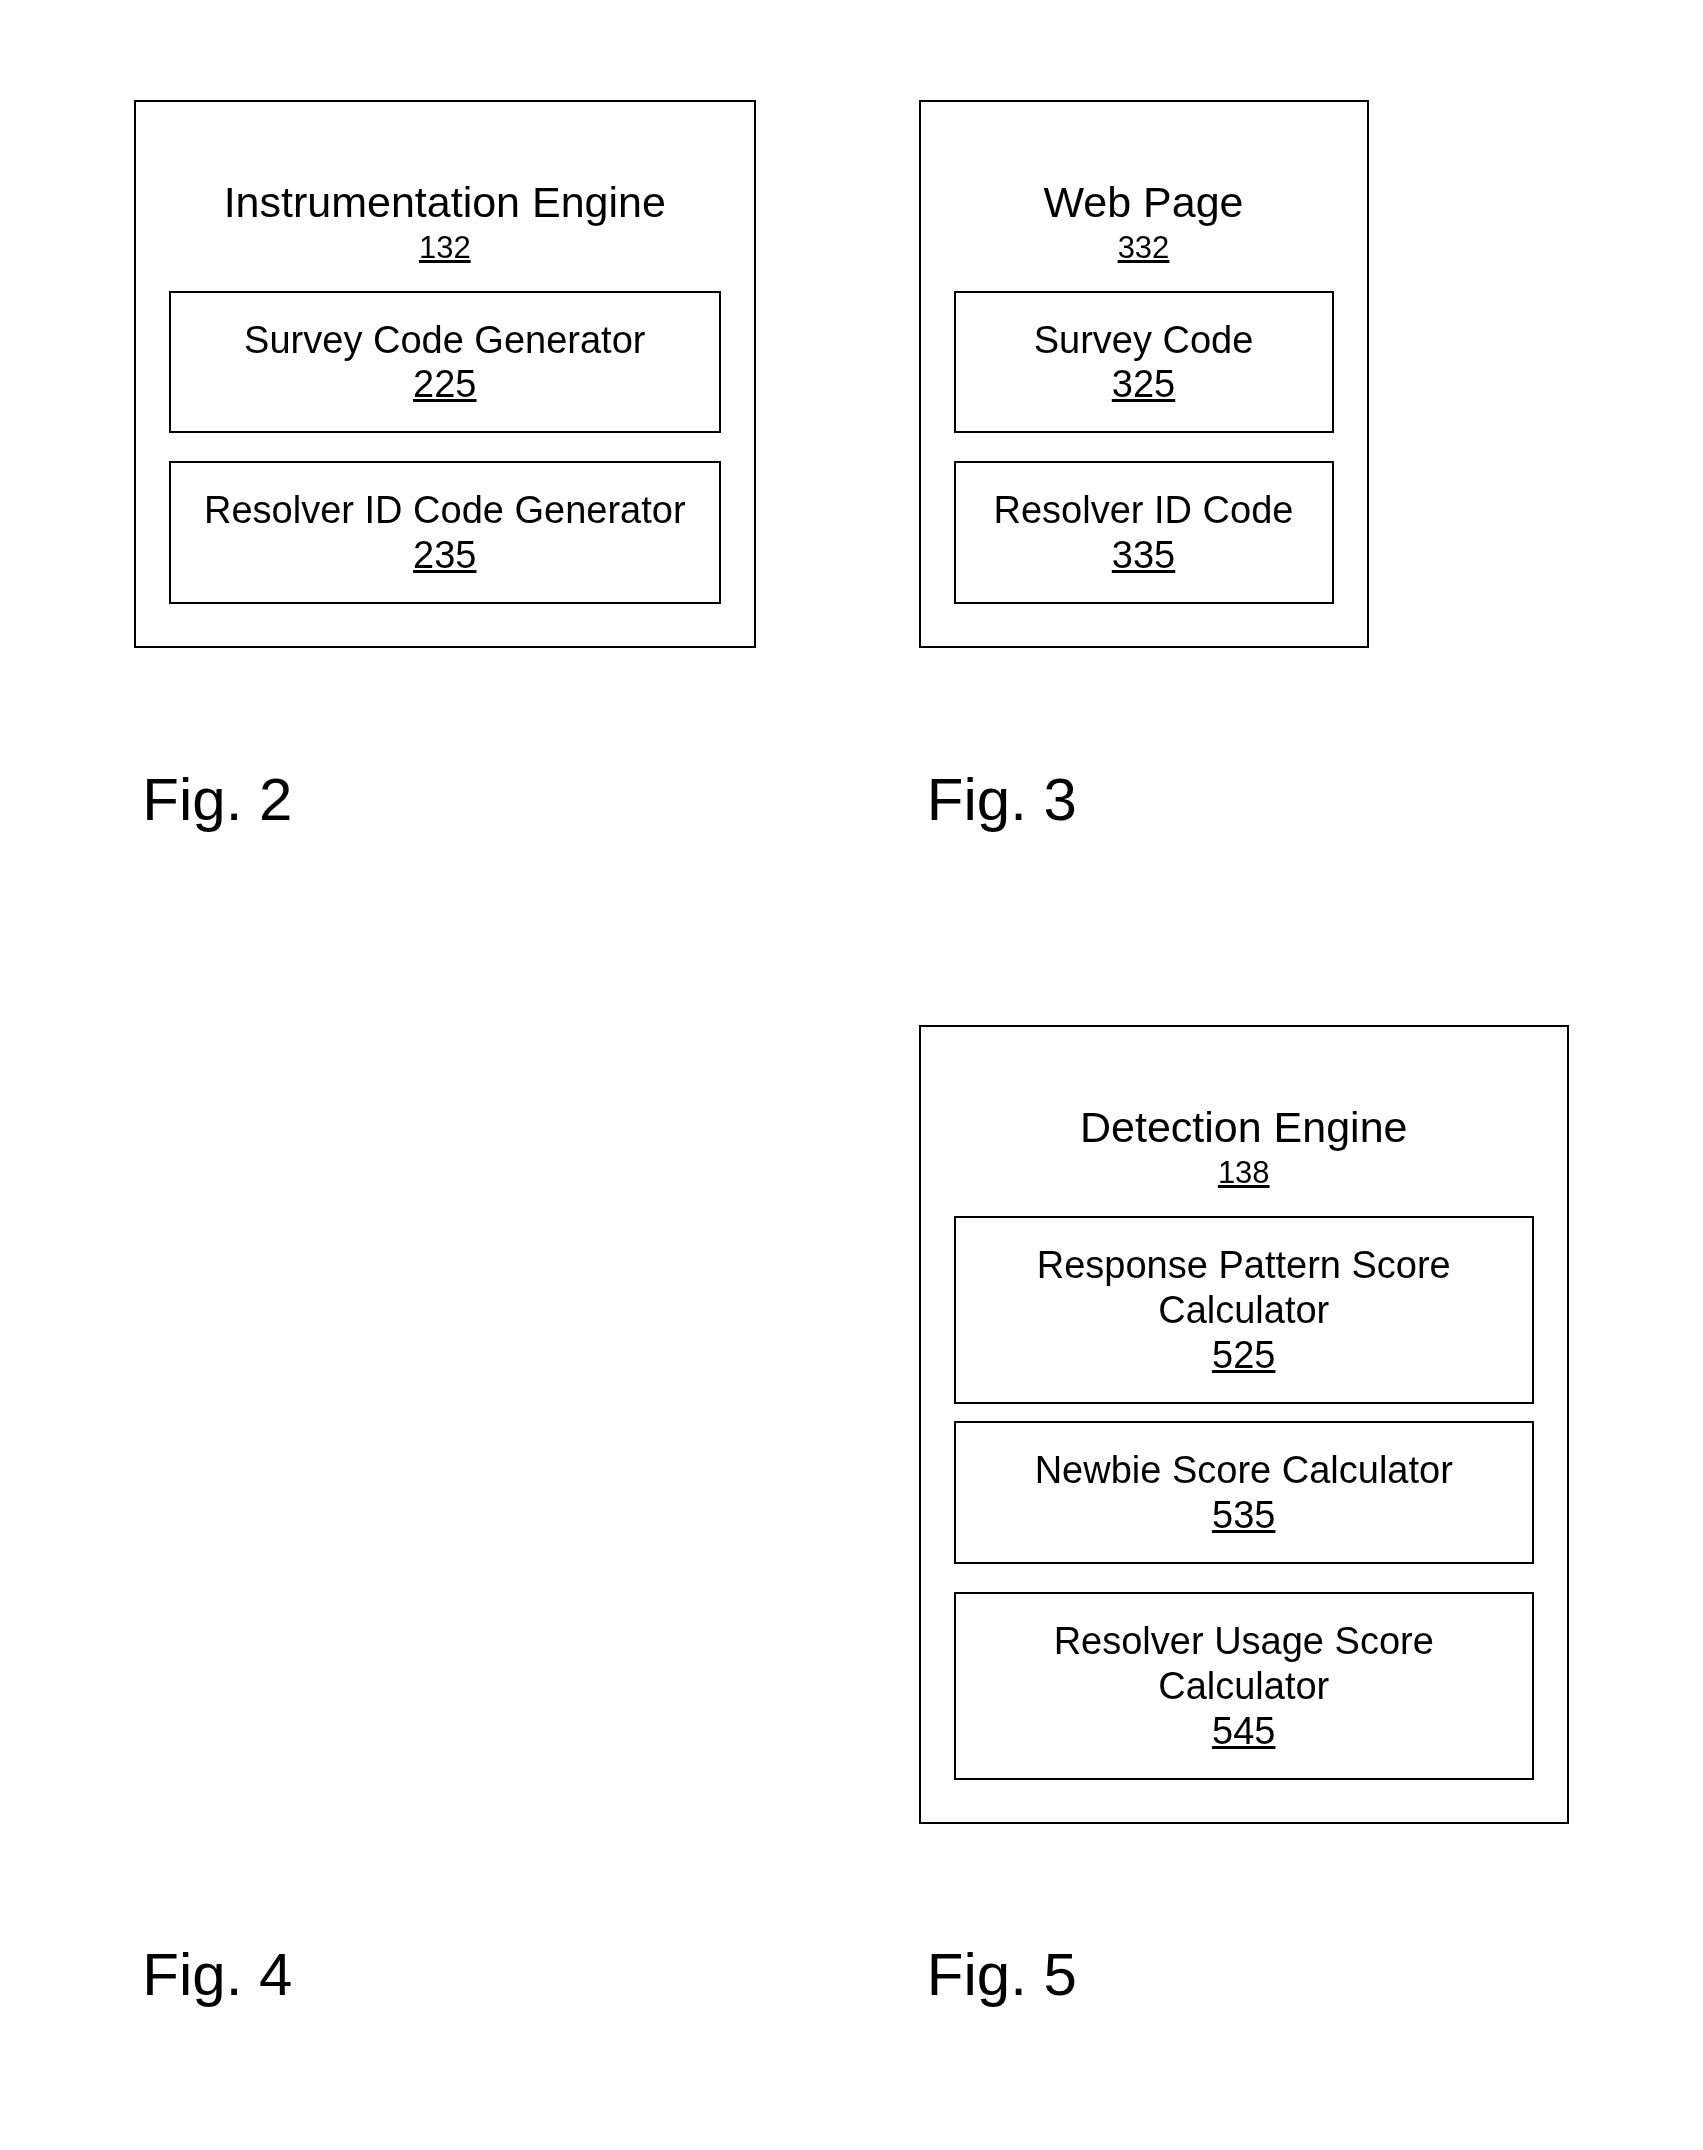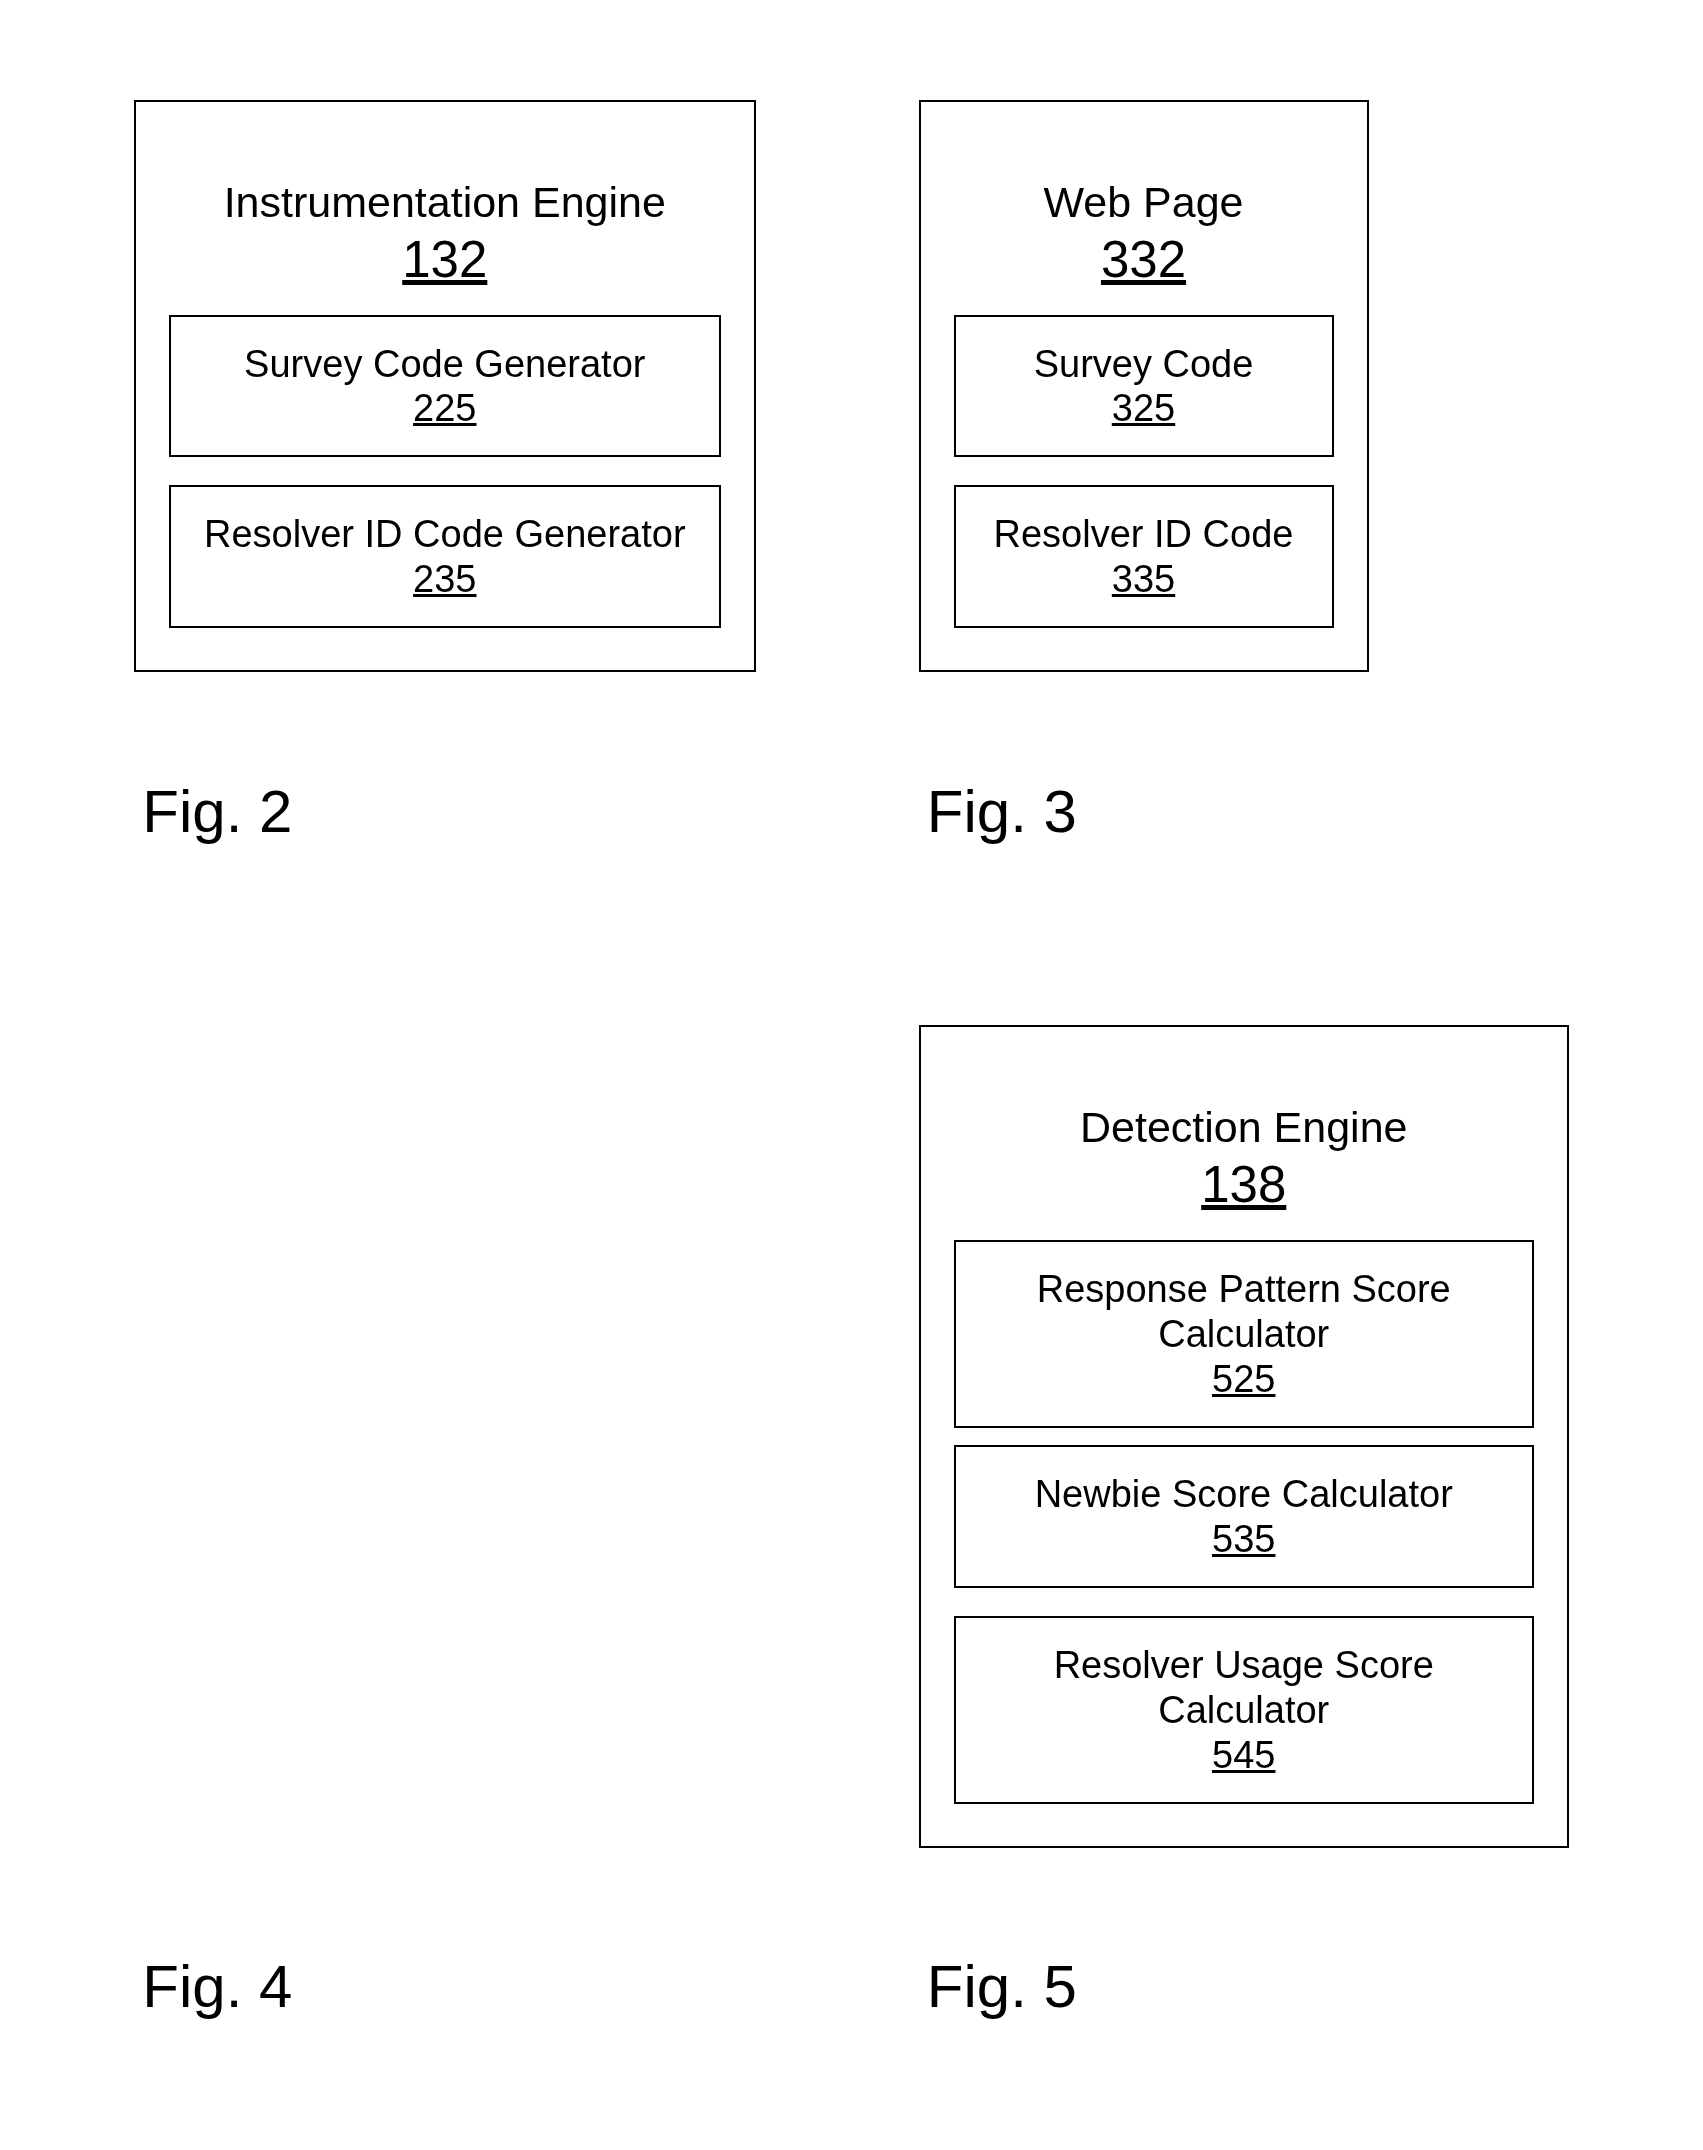--- a/index.html
+++ b/index.html
@@ -38,21 +38,21 @@
       min-width: 450px;
     }
     .outer-title {
       font-size: 43px;
       text-align: center;
       margin-bottom: 25px;
       line-height: 1.2;
       margin-top: 42px;
     }
     .outer-title-num {
-      font-size: 51px;
+      font-size: 31px;
       text-decoration: underline;
       display: block;
       text-align: center;
     }
     .inner-box {
       border: 2.5px solid #000;
       padding: 25px 33px;
       margin-bottom: 17px;
       text-align: center;
     }

